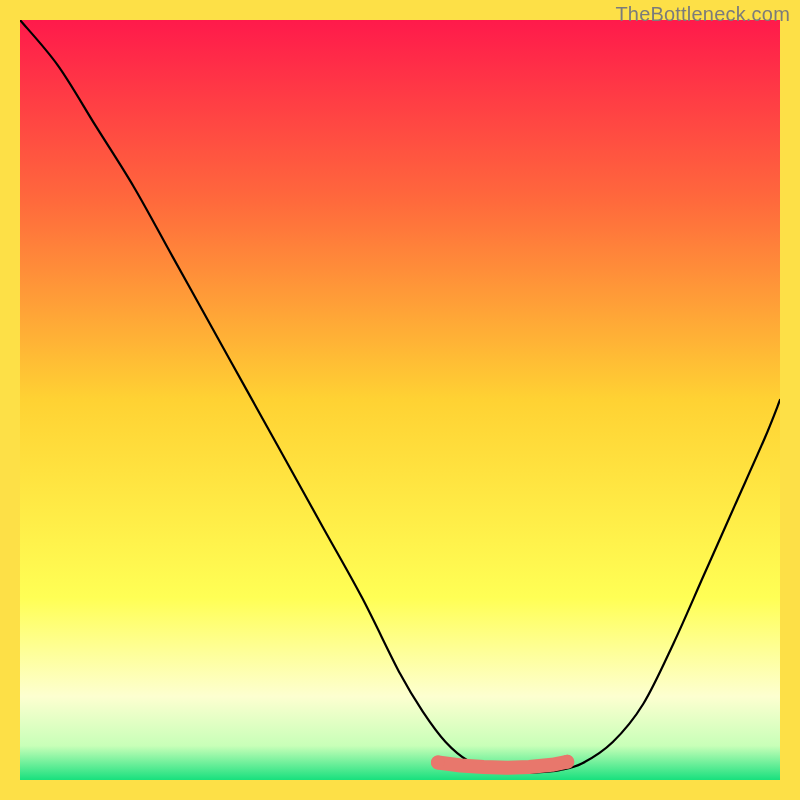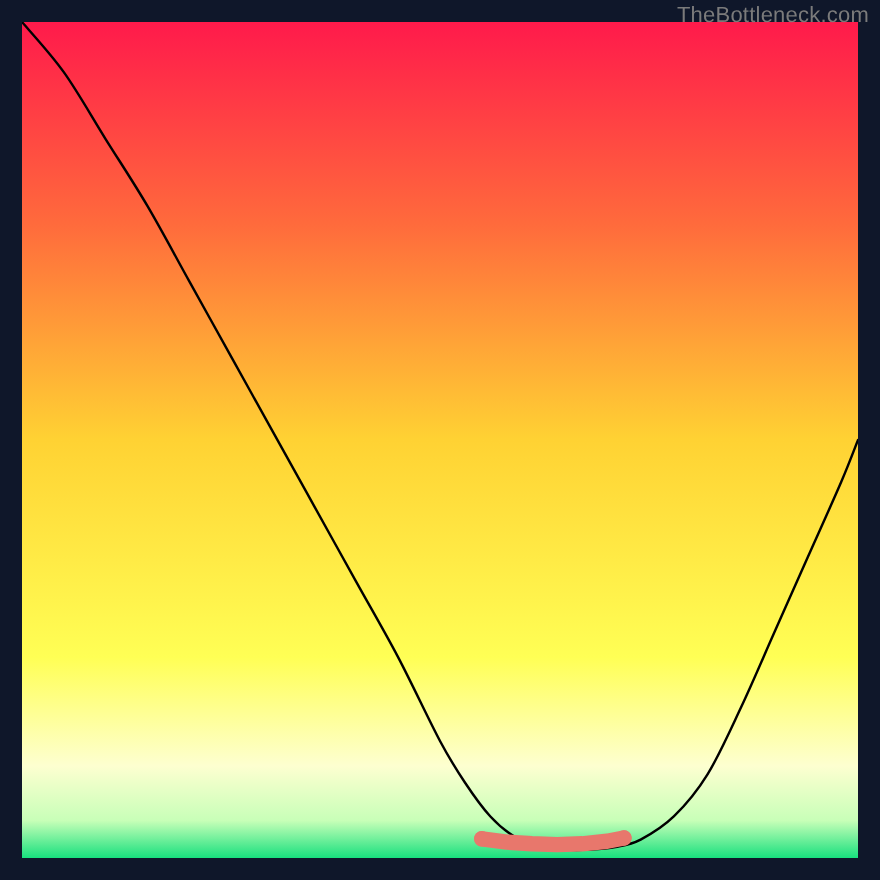--- a/index.html
+++ b/index.html
@@ -1,21 +1,21 @@
 <!DOCTYPE html>
 <html><head>
 <meta charset="utf-8">
 <style>
   * { margin: 0; padding: 0; box-sizing: border-box; }
   html, body { width: 800px; height: 800px; overflow: hidden; background: #000; }
   .frame {
     position: relative;
     width: 800px;
     height: 800px;
-    background: #0f172a;
+    background: #fde047;
     padding-left: 12px;
   }
   .plot-area {
     position: absolute;
     left: 20px;
     top: 20px;
     width: 760px;
     height: 760px;
     overflow: hidden;
   }

